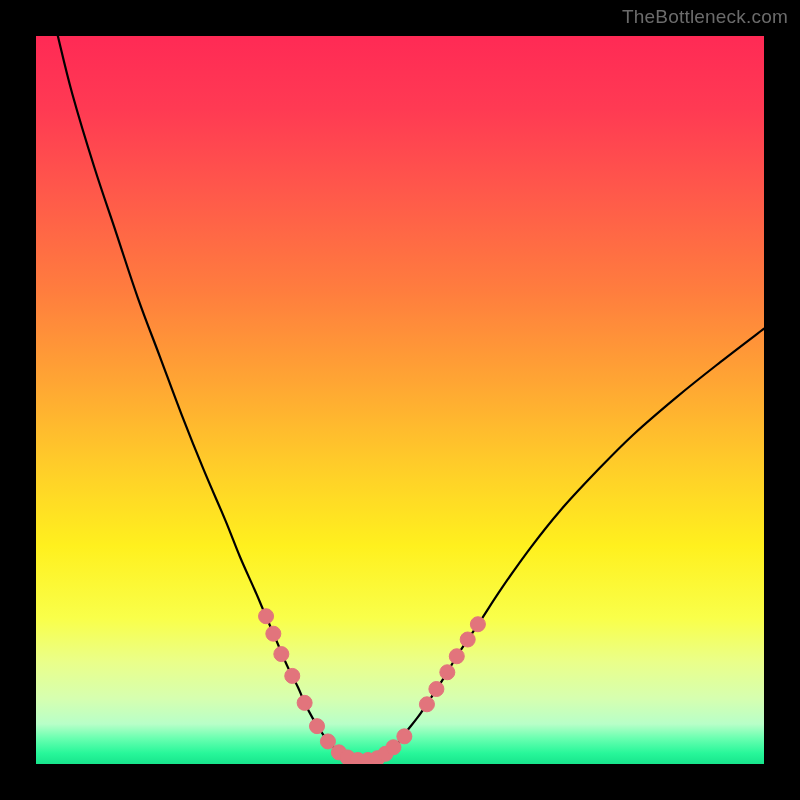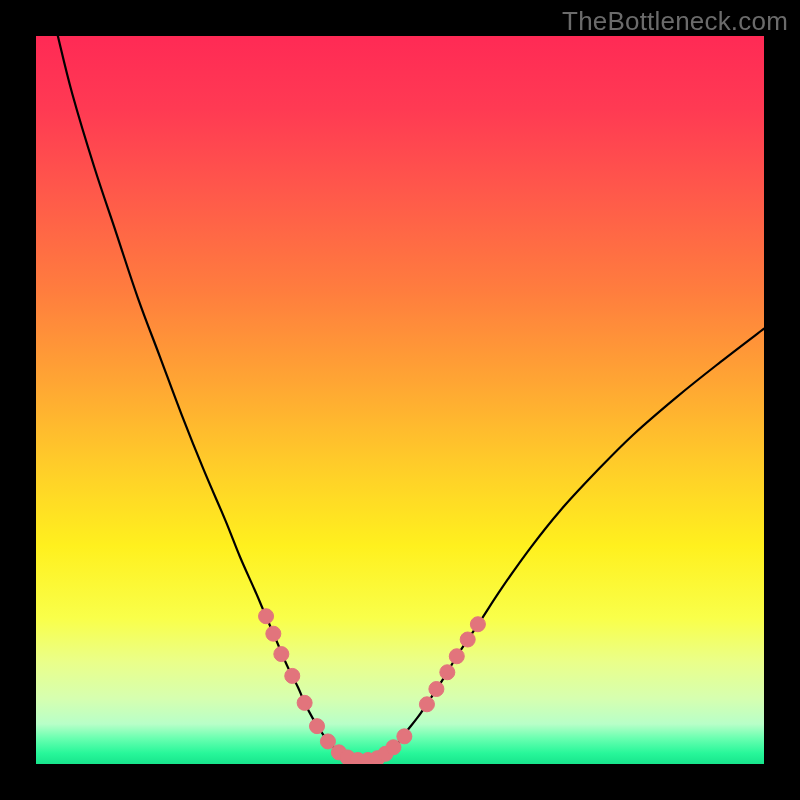--- a/index.html
+++ b/index.html
@@ -15,21 +15,21 @@
     position: relative;
     width: 800px;
     height: 800px;
     background: #000;
   }
   .watermark {
     position: absolute;
     top: 6px;
     right: 12px;
     color: #6b6b6b;
-    font-size: 26px;
+    font-size: 19px;
     font-weight: 400;
     letter-spacing: 0.2px;
     z-index: 5;
     margin-left: 46px;
   }
   svg.plot {
     position: absolute;
     left: 36px;
     top: 36px;
     width: 728px;

